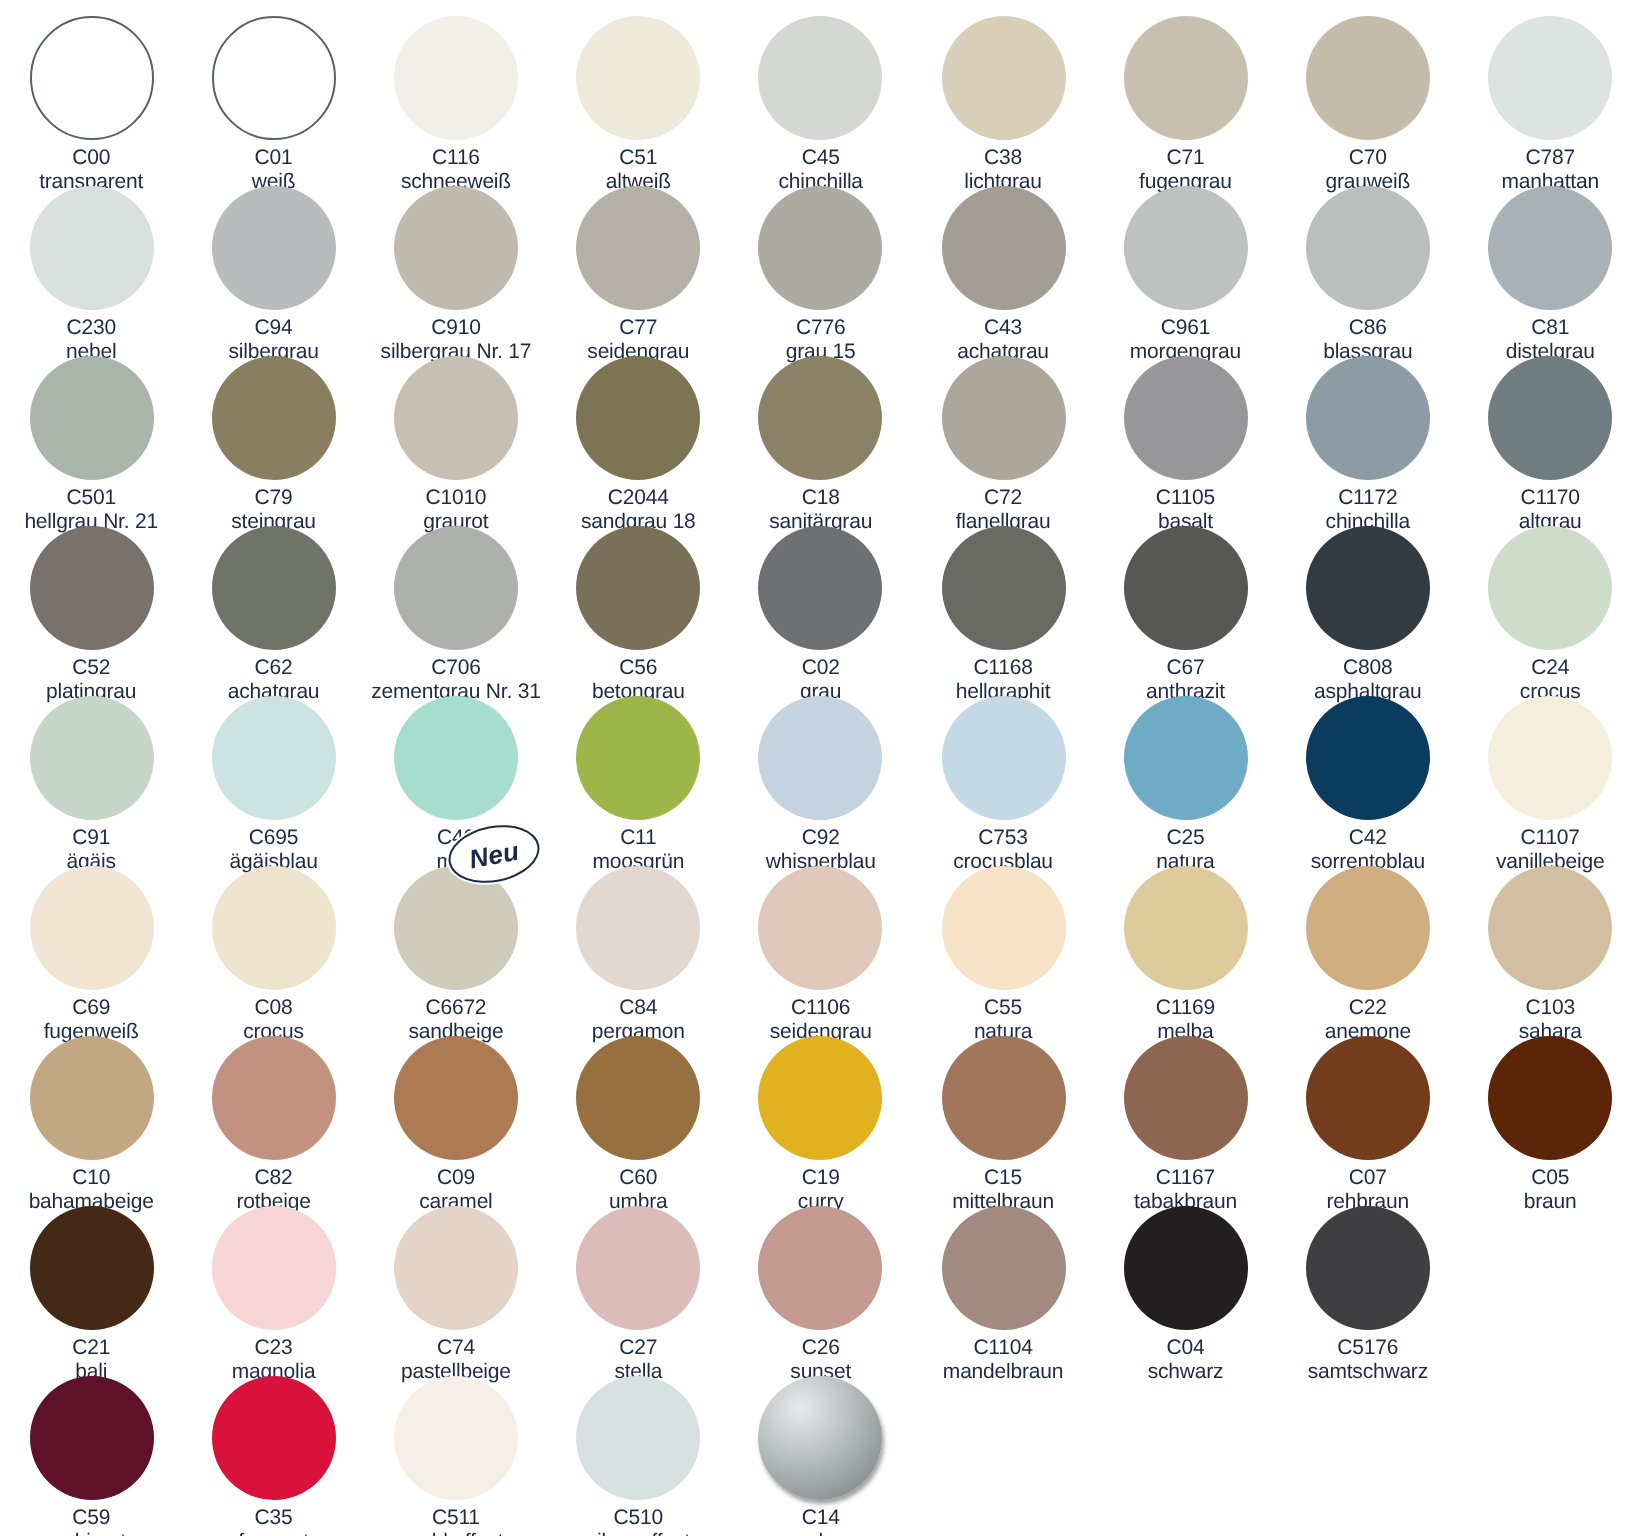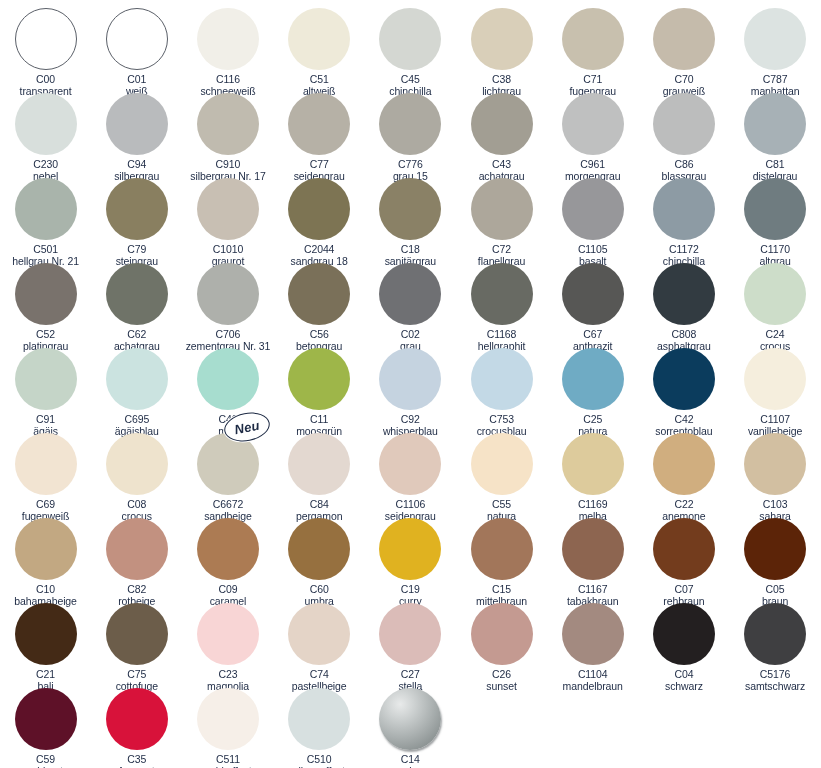--- a/index.html
+++ b/index.html
@@ -555,27 +555,20 @@
     </div>
     <div class="swatch-row">
       <div class="swatch-cell">
         <div class="swatch-disc" style="background: rgb(68, 42, 22);"></div>
         <div class="swatch-labels">
           <span class="swatch-code">C21</span>
           <span class="swatch-name">bali</span>
         </div>
       </div>
       <div class="swatch-cell">
-        <div class="swatch-disc" style="background: rgb(108, 93, 74);"></div>
-        <div class="swatch-labels">
-          <span class="swatch-code">C75</span>
-          <span class="swatch-name">cottofuge</span>
-        </div>
-      </div>
-      <div class="swatch-cell">
         <div class="swatch-disc" style="background: rgb(248, 213, 213);"></div>
         <div class="swatch-labels">
           <span class="swatch-code">C23</span>
           <span class="swatch-name">magnolia</span>
         </div>
       </div>
       <div class="swatch-cell">
         <div class="swatch-disc" style="background: rgb(228, 212, 199);"></div>
         <div class="swatch-labels">
           <span class="swatch-code">C74</span>

